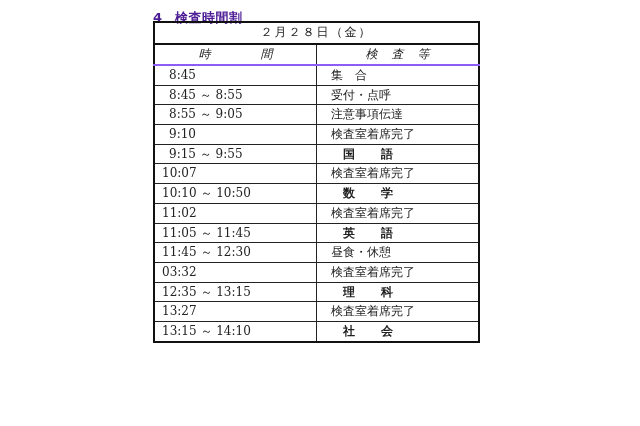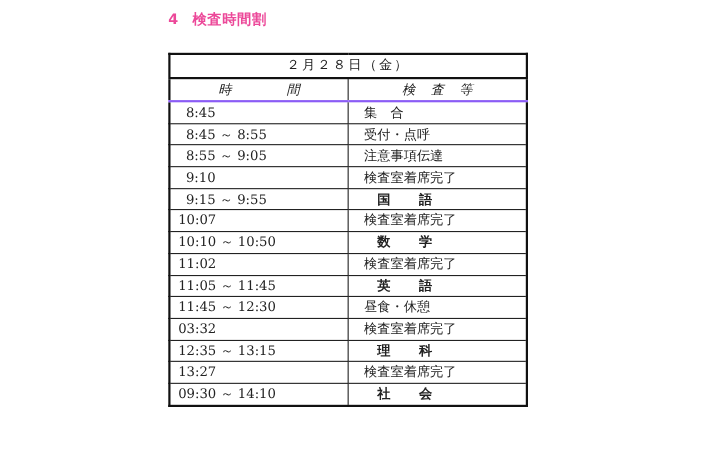--- a/index.html
+++ b/index.html
@@ -1,21 +1,21 @@
 <!DOCTYPE html>
 <html><head>
 <meta charset="utf-8">
 <style>
   html, body { margin:0; padding:0; background:#ffffff; }
   body { width:640px; height:426px; position:relative; overflow:hidden;
          font-family: "DejaVu Serif", "Liberation Serif", serif; color:#222; }
   .title { position:absolute; left:153px; top:9px; font-family:"DejaVu Sans", sans-serif;
-           font-weight:bold; font-size:13px; color:#ec4899; letter-spacing:0.5px; }
+           font-weight:bold; font-size:13px; color:#4c1d95; letter-spacing:0.5px; }
   .title .num { display:inline-block; width:22px; }
-  table.sched { position:absolute; left:153px; top:48px; width:327px;
+  table.sched { position:absolute; left:153px; top:21px; width:327px;
                 border-collapse:collapse; border:2px solid #111; table-layout:fixed; }
   table.sched td { border:1px solid #222; height:18.7px; padding:0; font-size:12px;
                    line-height:18px; white-space:nowrap; vertical-align:top; }
   table.sched tr.date td { text-align:center; letter-spacing:2px; border-bottom:2px solid #111; height:20px; }
   table.sched tr.hdr td { text-align:center; border-bottom:2px solid #8b5cf6; height:19px;font-style:italic; }
   td.t { width:131px; padding-left:14px !important; }
   td.t.wide { padding-left:7px !important; }
   td.e { padding-left:14px !important;margin-left:16px; }
   td.e.subj { font-family:"DejaVu Sans", sans-serif; font-weight:bold; padding-left:26px !important; }
   td.e.subj span.sp { display:inline-block; width:26px; }
@@ -87,17 +87,17 @@
   </tr>
   <tr>
     <td class="t wide">12:35 ～ 13:15</td>
     <td class="e subj"><span>理</span><span class="sp"></span><span>科</span></td>
   </tr>
   <tr>
     <td class="t wide">13:27</td>
     <td class="e">検査室着席完了</td>
   </tr>
   <tr>
-    <td class="t wide">09:30 ～ 14:10</td>
+    <td class="t wide">13:15 ～ 14:10</td>
     <td class="e subj"><span>社</span><span class="sp"></span><span>会</span></td>
   </tr>
 </tbody>
   </table>
 
 </body></html>

